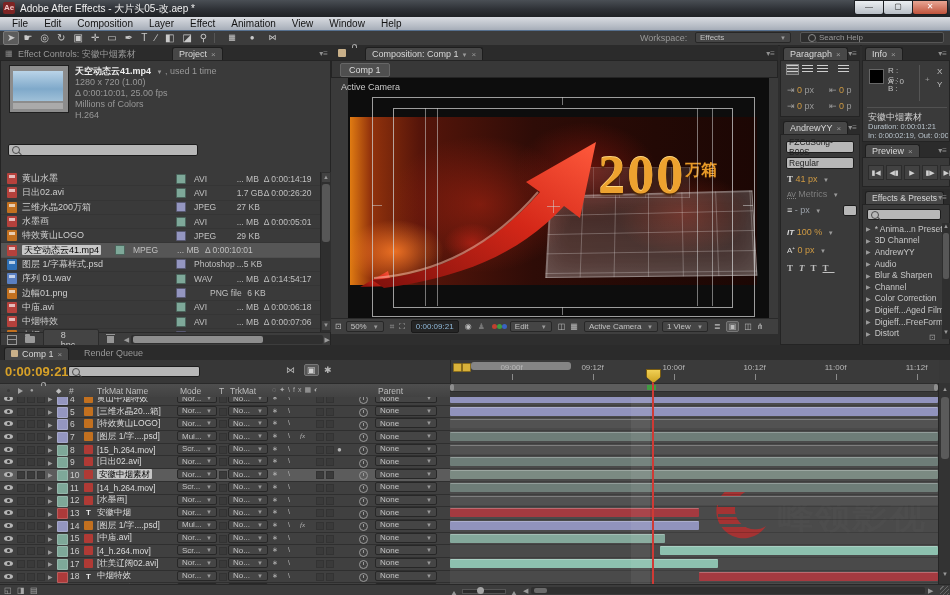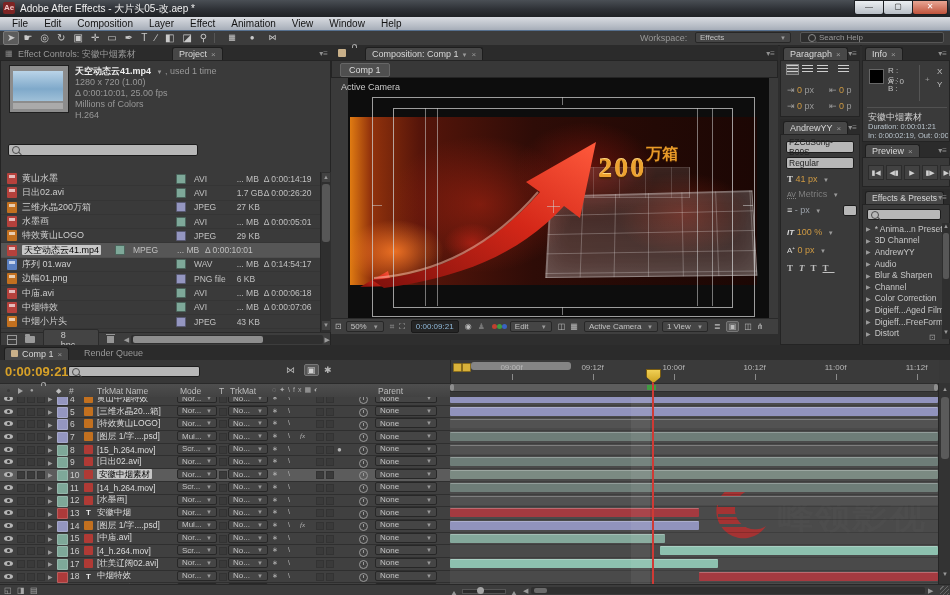--- a/index.html
+++ b/index.html
@@ -220,35 +220,43 @@
 
         <div class="prow sel">
           <span class="pficon" style="background: rgb(181, 65, 60);"></span>
           <span class="pname"><span>天空动态云41.mp4</span></span>
           <span class="ptag" style="margin-left: 14px; background: rgb(126, 168, 153);"></span>
           <span class="pcell" style="margin-left:8px;width:44px">MPEG</span>
           <span class="pcell" style="width:28px">... MB</span>
           <span class="pcell" style="width:58px">Δ 0:00:10:01</span>
         </div>
 
+        <div class="prow">
+          <span class="pficon" style="background: rgb(46, 111, 181);"></span>
+          <span class="pname"><span>图层 1/字幕样式.psd</span></span>
+          <span class="ptag" style="margin-left: 14px; background: rgb(148, 150, 192);"></span>
+          <span class="pcell" style="margin-left:8px;width:44px">Photoshop</span>
+          <span class="pcell" style="width:28px">...5 KB</span>
+          <span class="pcell" style="width:58px"></span>
+        </div>
 
         <div class="prow">
           <span class="pficon" style="background: rgb(90, 127, 192);"></span>
           <span class="pname"><span>序列 01.wav</span></span>
           <span class="ptag" style="margin-left: 14px; background: rgb(126, 168, 153);"></span>
           <span class="pcell" style="margin-left:8px;width:44px">WAV</span>
           <span class="pcell" style="width:28px">... MB</span>
           <span class="pcell" style="width:58px">Δ 0:14:54:17</span>
         </div>
 
         <div class="prow">
           <span class="pficon" style="background: rgb(194, 112, 31);"></span>
           <span class="pname"><span>边幅01.png</span></span>
           <span class="ptag" style="margin-left: 14px; background: rgb(148, 150, 192);"></span>
-          <span class="pcell" style="margin-left:8px;width:44px">PNG file</span>
+          <span class="pcell" style="margin-left:24px;width:44px">PNG file</span>
           <span class="pcell" style="width:28px">6 KB</span>
           <span class="pcell" style="width:58px"></span>
         </div>
 
         <div class="prow">
           <span class="pficon" style="background: rgb(181, 65, 60);"></span>
           <span class="pname"><span>中庙.avi</span></span>
           <span class="ptag" style="margin-left: 14px; background: rgb(126, 168, 153);"></span>
           <span class="pcell" style="margin-left:8px;width:44px">AVI</span>
           <span class="pcell" style="width:28px">... MB</span>
@@ -335,21 +343,21 @@
               <stop offset=".55" stop-color="#d42718"></stop>
               <stop offset="1" stop-color="#ff5a3c"></stop>
           </linearGradient>
         </defs>
         <path d="M2 157 L30 141 L34 156 Z" fill="url(#agrad)"></path>
         <path d="M14 150 C 70 146 130 122 182 62 L168 52 L238 12 L222 88 L206 76 C 160 126 100 148 26 158 Z" fill="url(#agrad)"></path>
         <path d="M16 148 C 72 144 130 120 180 62" stroke="rgba(255,200,180,.5)" stroke-width="2" fill="none"></path>
       </svg>
 
       <div class="abs" style="left:61%;top:16%;font-family:'Liberation Serif',serif;font-weight:bold">
-        <span style="font-size:28px;color:#eda22f;letter-spacing:2px;text-shadow:0 -1px 0 #ffd87e,0 2px 2px #4a2404">200</span><span style="font-size:16px;color:#e89a28;text-shadow:0 1px 1px #4a2404;vertical-align:18px">万箱</span>
+        <span style="font-size:54px;color:#eda22f;letter-spacing:2px;text-shadow:0 -1px 0 #ffd87e,0 2px 2px #4a2404">200</span><span style="font-size:16px;color:#e89a28;text-shadow:0 1px 1px #4a2404;vertical-align:18px">万箱</span>
       </div>
     </div>
 
     <div class="wirerect" style="left:41px;top:19px;width:381px;height:218px"></div>
     <div class="wirerect" style="left:62px;top:30px;width:338px;height:198px"></div>
     <div class="wireline" style="left:94px;top:30px;width:1px;height:198px"></div>
     <div class="wireline" style="left:106px;top:30px;width:1px;height:198px"></div>
     <div class="wireline" style="left:366px;top:30px;width:1px;height:198px"></div>
     <div class="wireline" style="left:381px;top:30px;width:1px;height:198px"></div>
     <div class="wireline" style="left:41px;top:127px;width:10px;height:1px"></div>

